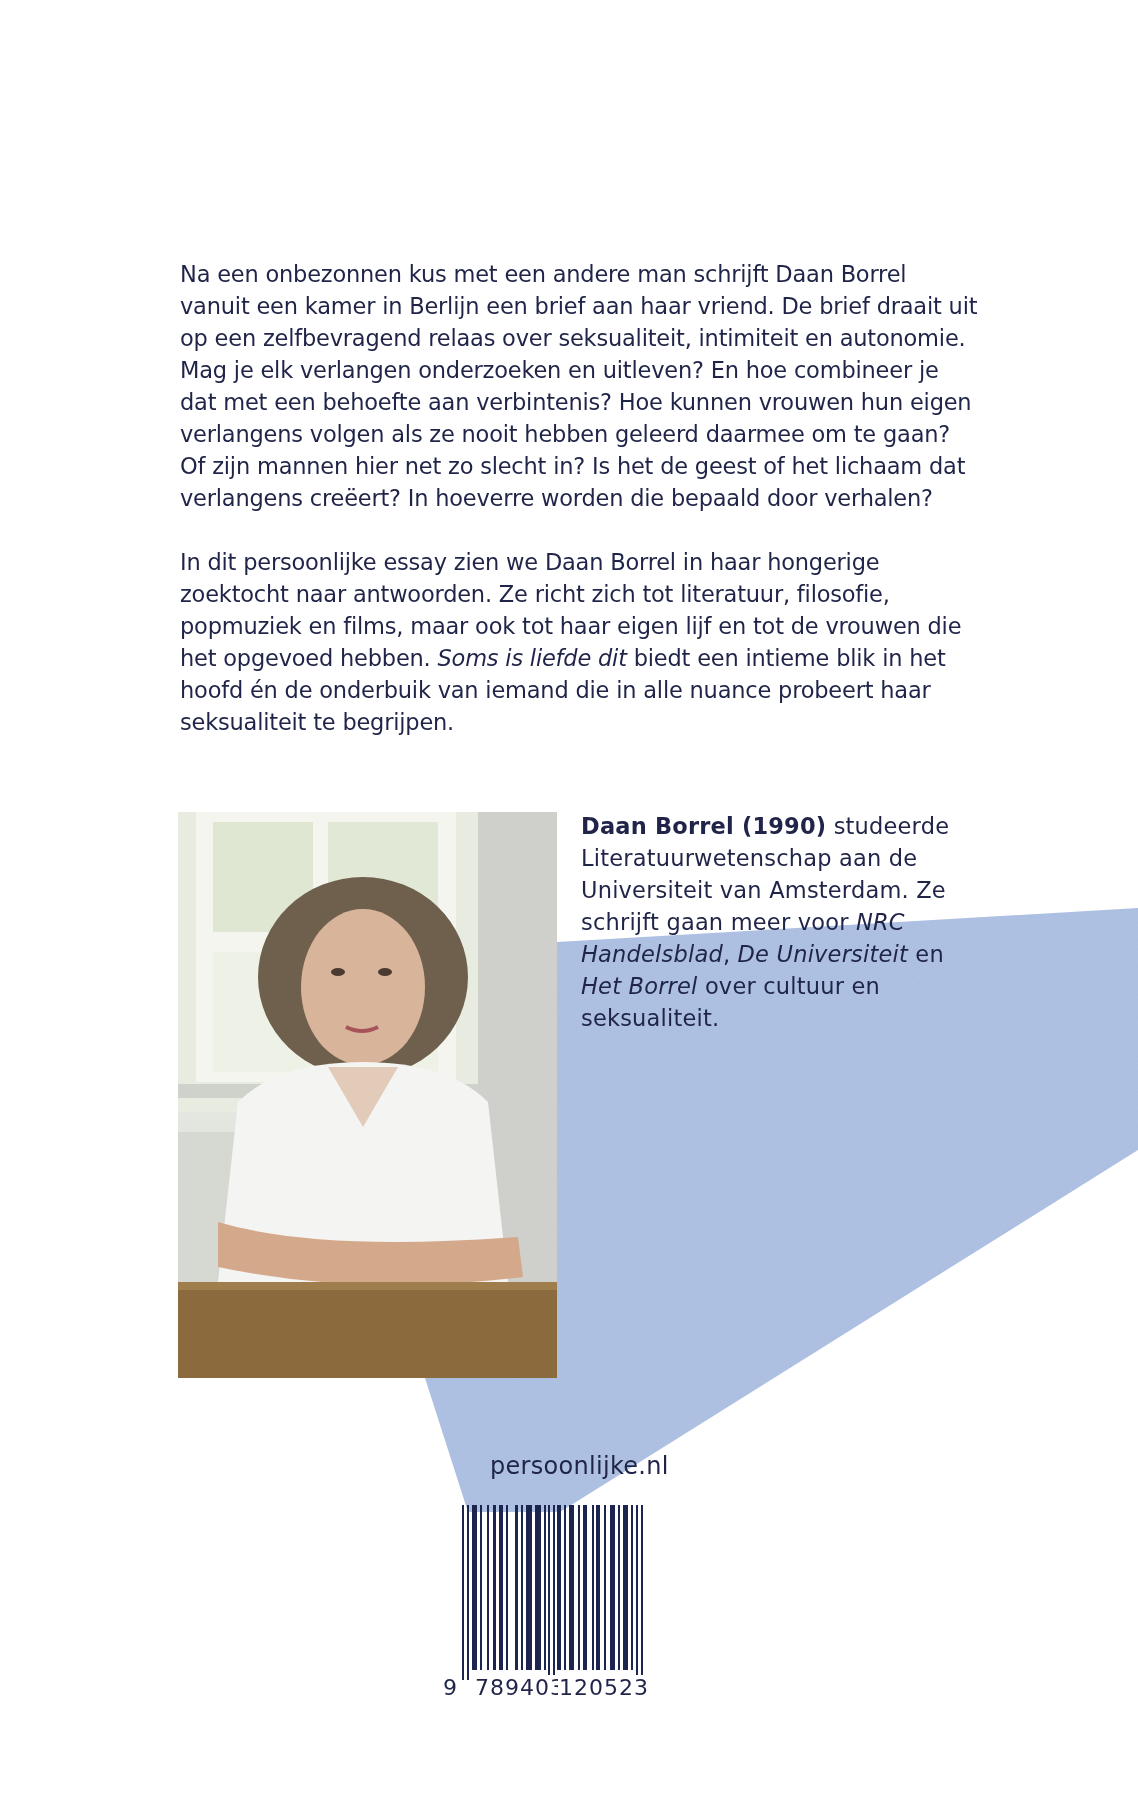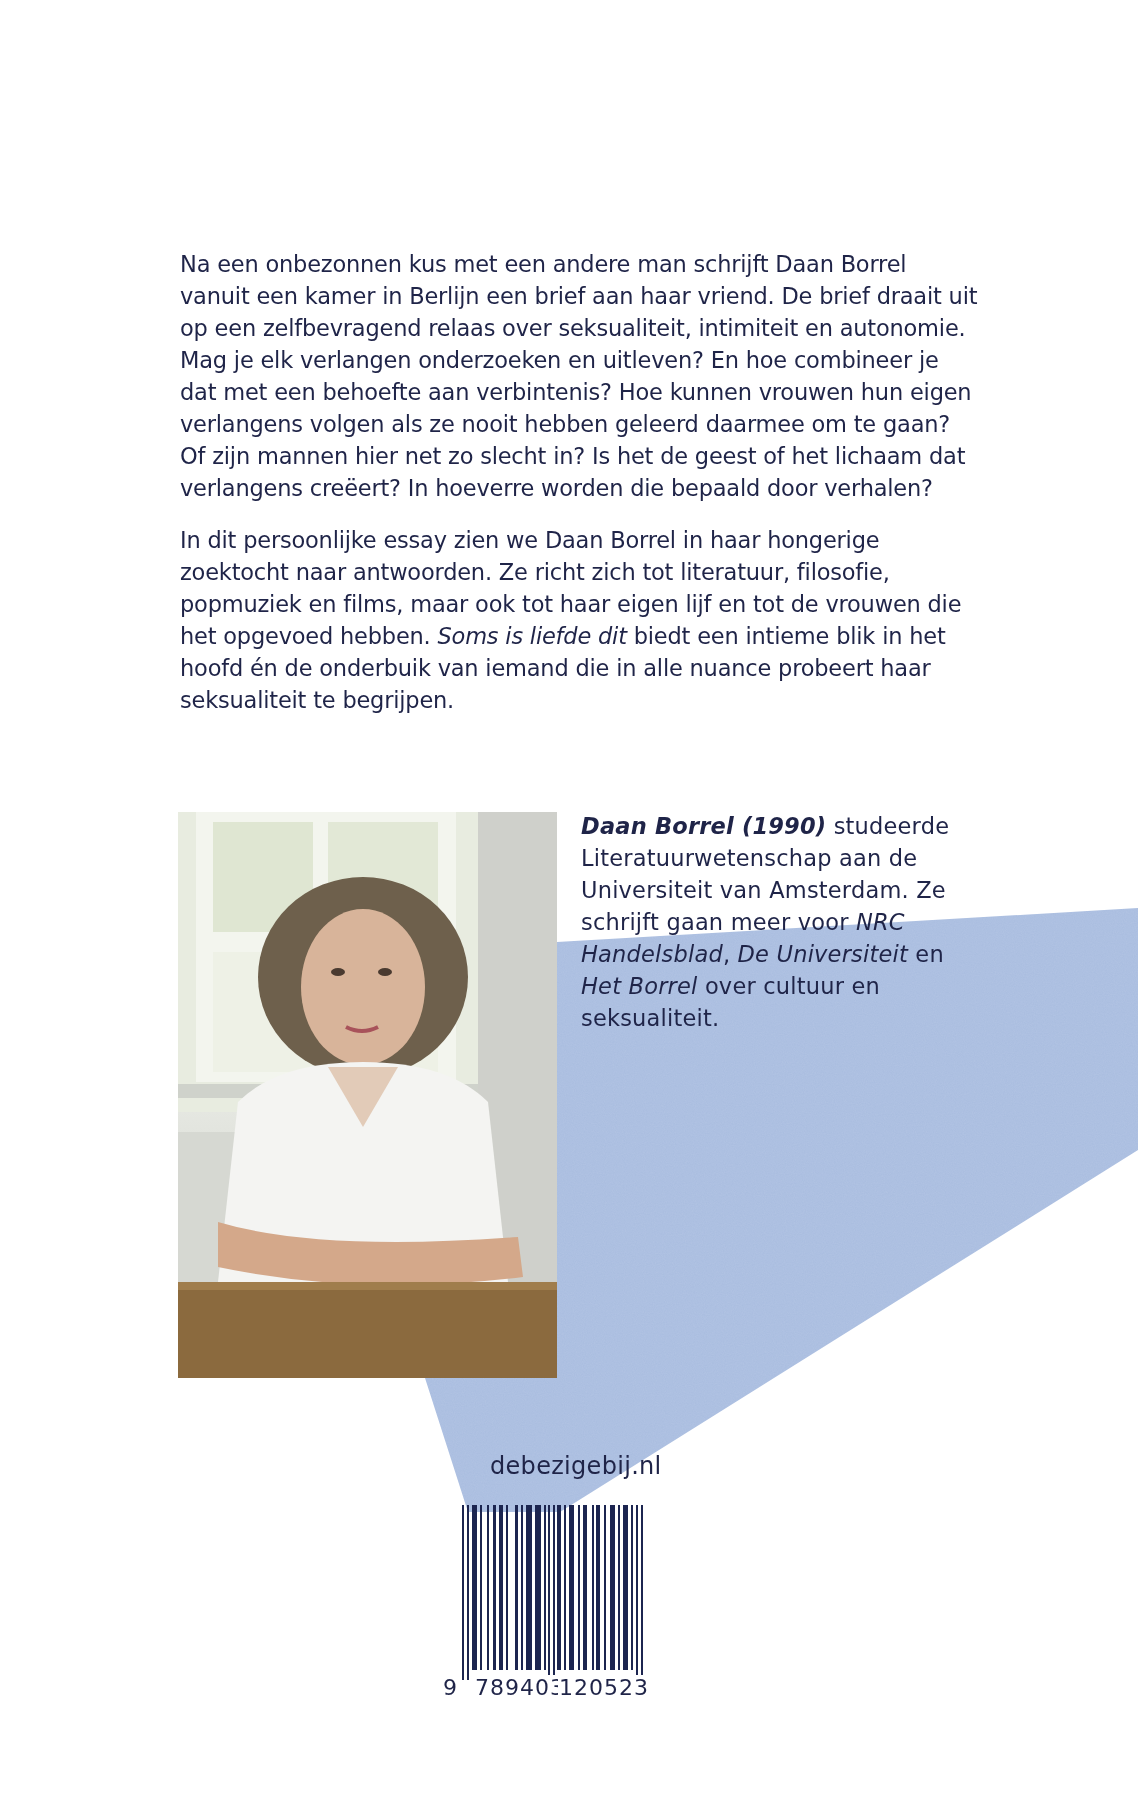--- a/index.html
+++ b/index.html
@@ -4,36 +4,36 @@
 <style>
   html, body { margin: 0; padding: 0; }
   body {
     width: 1138px; height: 1800px; position: relative; overflow: hidden;
     background: #ffffff;
     font-family: "DejaVu Sans", sans-serif;
     color: #1f2448;
   }
   .blue-shape { position: absolute; left: 0; top: 0; width: 1138px; height: 1800px; z-index: 0; }
   .blurb {
-    position: absolute; left: 180px; top: 248px; width: 800px;
+    position: absolute; left: 180px; top: 258px; width: 800px;
     font-size: 22.5px; line-height: 32px; letter-spacing: -0.2px; z-index: 2;
   }
   .blurb p { margin: 0; }
-  .blurb p + p { margin-top: 20px; }
+  .blurb p + p { margin-top: 32px; }
   .photo {
     position: absolute; left: 178px; top: 812px; width: 379px; height: 566px; z-index: 2;
     overflow: hidden;
     background: linear-gradient(180deg, #dfe3da 0%, #eef0ea 40%, #d9dbd5 70%, #c9c7c0 100%);
   }
   .photo svg { display: block; }
   .bio {
     position: absolute; left: 581px; top: 810px; width: 380px;
     font-size: 22.5px; line-height: 32px; letter-spacing: 0.2px; z-index: 2;
   }
-  .bio b { font-weight: bold; font-style: italic; }
+  .bio b { font-weight: bold; }
   .bio i { font-style: italic; }
   .website {
     position: absolute; left: 490px; top: 1452px; font-size: 24px; letter-spacing: 0.3px; z-index: 2;
   }
   .barcode-wrap { position: absolute; left: 440px; top: 1505px; width: 240px; height: 200px; z-index: 2; }
   .barcode-digits {
     position: absolute; top: 170px; left: 0; width: 240px;
     font-family: "DejaVu Sans", sans-serif; font-size: 22px; letter-spacing: 1px;
   }
   .barcode-digits span { position: absolute; background: #fff; padding: 0 1px; }
@@ -87,21 +87,21 @@
 
     <rect x="0" y="470" width="379" height="96" fill="#8b6a3e"></rect>
     <rect x="0" y="470" width="379" height="8" fill="#a07d4c"></rect>
   </svg>
 </div>
 
 <div class="bio">
   <b>Daan Borrel (1990)</b><span> studeerde Literatuurwetenschap aan de Universiteit van Amsterdam. Ze schrijft gaan meer voor </span><i>NRC Handelsblad</i><span>, </span><i>De Universiteit</i><span> en </span><i>Het Borrel</i><span> over cultuur en seksualiteit.</span>
 </div>
 
-<div class="website">debezigebij.nl</div>
+<div class="website">persoonlijke.nl</div>
 
 <div class="barcode-wrap">
   <svg width="240" height="175" viewBox="0 0 240 175">
     <g fill="#1c2550">
       <rect x="22" y="0" width="2" height="175"></rect>
       <rect x="27" y="0" width="2" height="175"></rect>
       <rect x="32" y="0" width="5" height="165"></rect>
       <rect x="40" y="0" width="2" height="165"></rect>
       <rect x="47" y="0" width="2" height="165"></rect>
       <rect x="53" y="0" width="3" height="165"></rect>

